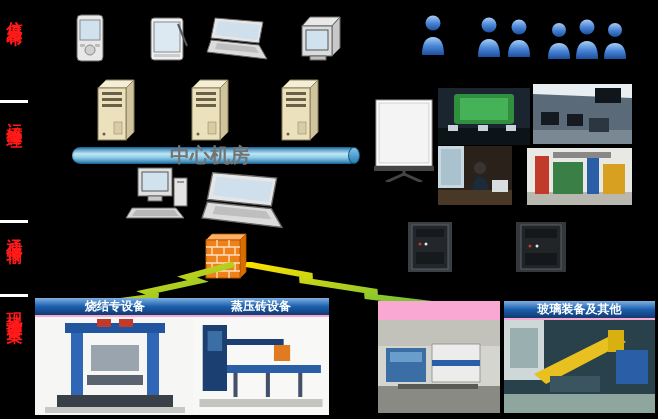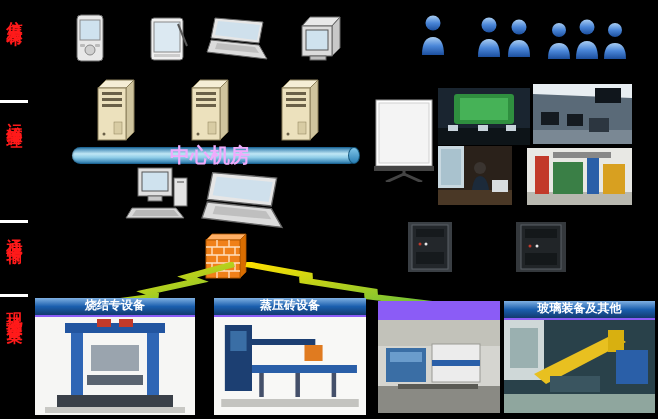--- a/index.html
+++ b/index.html
@@ -20,22 +20,22 @@
   .pipe {
     border-radius:9px;
     background:linear-gradient(180deg,#1f6fa5 0%, #bfe6f5 40%, #8fcde8 62%, #1f6fa5 100%);
     box-shadow:0 0 2px #0a3a5a inset;
   }
   .pipe-cap {
     border-radius:50%;
     background:linear-gradient(180deg,#7fc4e8,#2a7fb5);
     border:1px solid #16597f;
   }
-  .pipe-label { font-size:20px; font-weight:bold; color:#f0abfc; white-space:nowrap; }
-  .panel { background:#8b5cf6;font-family:Liberation Mono, monospace; }
+  .pipe-label { font-size:20px; font-weight:bold; color:#737373; white-space:nowrap; }
+  .panel { background:#f9a8d4; }
   .panel-header {
     position:absolute; left:0; top:0; right:0; height:17px;
     background:linear-gradient(180deg,#7fb0e2 0%, var(--panel-header-blue,#1b5fae) 50%, #123a6e 100%);
     color:#fff; font-size:12px; font-weight:bold; text-align:center; line-height:17px;
     white-space:nowrap; overflow:hidden;
   }
   .panel-photo { position:absolute; left:0; top:19px; right:0; bottom:0; }
   .panel-photo svg, .photo svg, .icon svg { display:block; width:100%; height:100%; }
 </style>
 </head>
@@ -332,21 +332,21 @@
         <rect x="56" y="28" width="48" height="26" fill="#9aa4ae"></rect>
         <rect x="62" y="2" width="14" height="8" fill="#c23a2a"></rect>
         <rect x="84" y="2" width="14" height="8" fill="#c23a2a"></rect>
         <rect x="52" y="58" width="56" height="10" fill="#5a6470"></rect>
         <rect x="22" y="78" width="116" height="12" fill="#3a4048"></rect>
         <rect x="10" y="90" width="140" height="6" fill="#c8c8c4"></rect>
       </svg>
     </div>
   </div>
 
-  <div class="abs panel" style="left:214px; top:298px; width:152px; height:117px;">
+  <div class="abs panel" style="left:193px; top:298px; width:136px; height:117px;">
     <div class="panel-header">
       <span>蒸压砖设备</span>
     </div>
     <div class="panel-photo">
       <svg viewBox="0 0 168 98" preserveAspectRatio="none">
         <rect width="168" height="98" fill="#f8f8f6"></rect>
         <rect x="12" y="8" width="30" height="66" fill="#1c3f72"></rect>
         <rect x="18" y="14" width="18" height="20" fill="#3a6ea5"></rect>
         <rect x="42" y="22" width="70" height="6" fill="#1c3f72"></rect>
         <rect x="100" y="28" width="20" height="16" fill="#e07b20"></rect>

